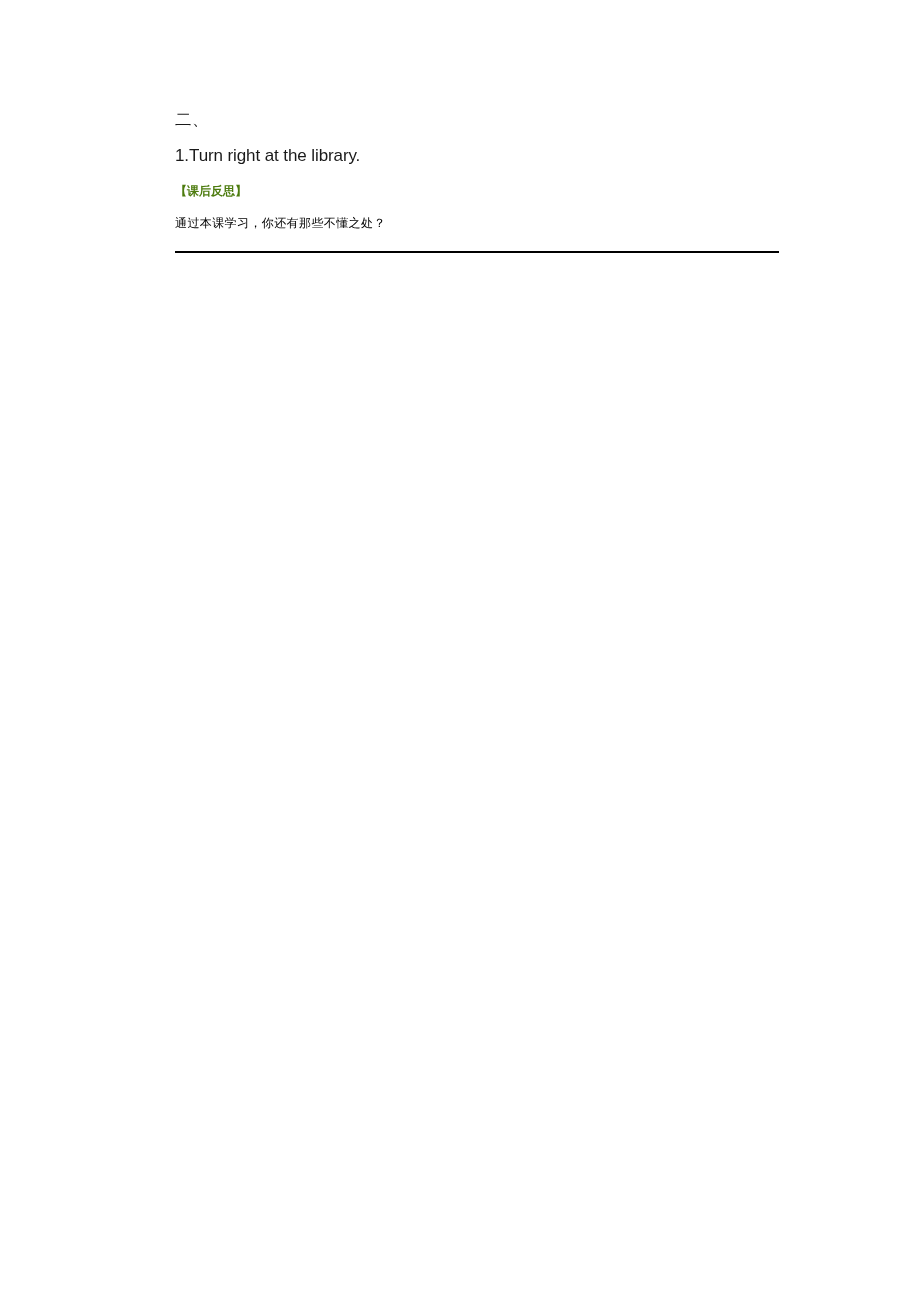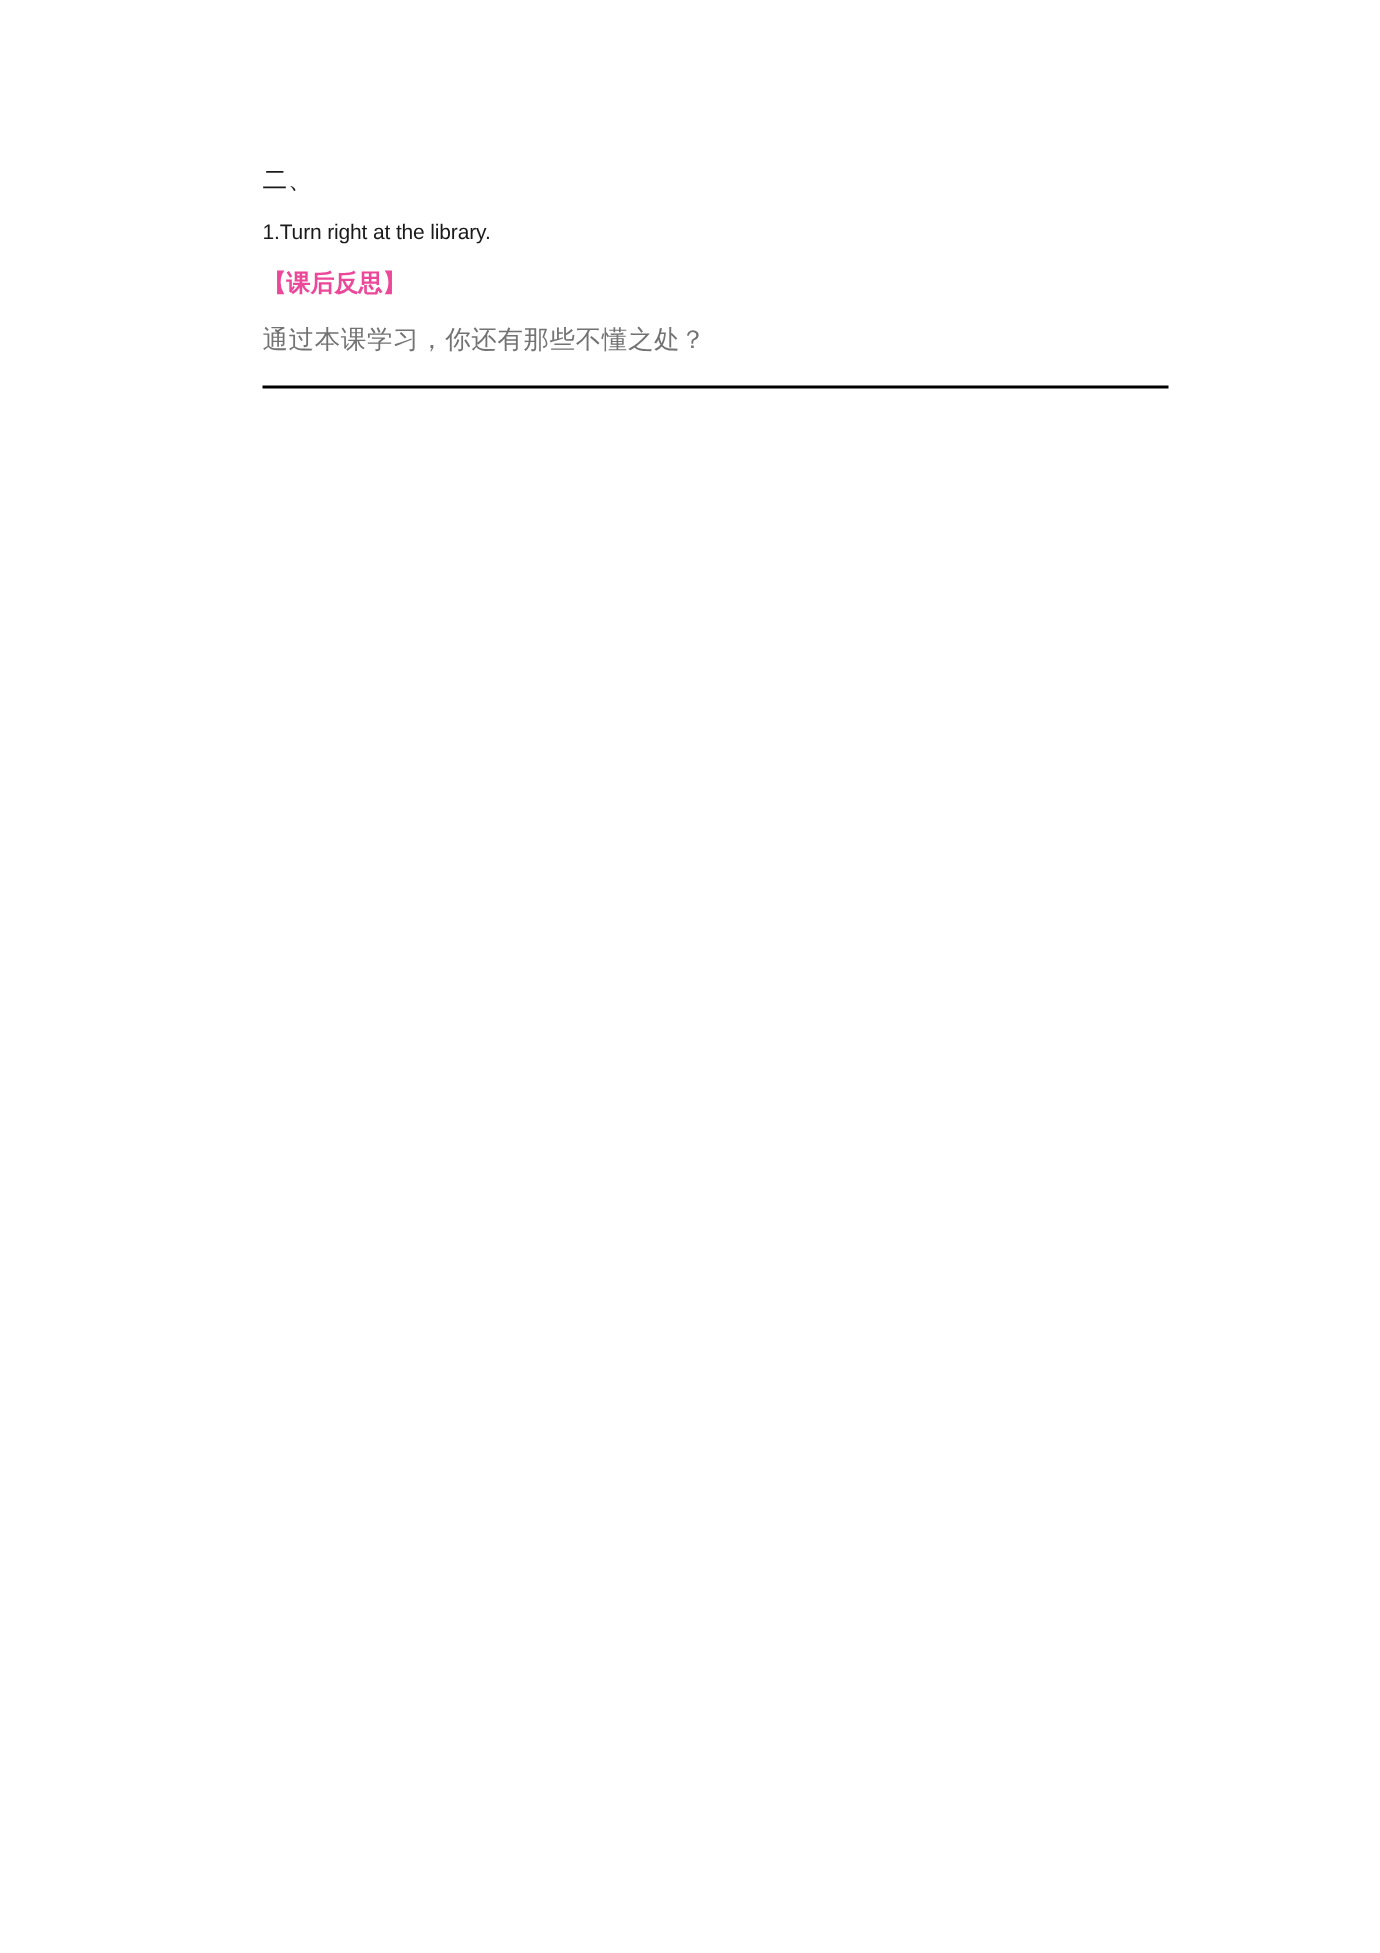--- a/index.html
+++ b/index.html
@@ -29,40 +29,40 @@
   .section-marker {
     font-family: "Liberation Serif", serif;
     font-size: 16.5px;
     line-height: 1.0;
     letter-spacing: 0.5px;
     margin: 0 0 18px 0;
     color: #1a1a1a;
   }
   .q-line {
     font-family: "Liberation Sans", sans-serif;
-    font-size: 14px;
+    font-size: 17px;
     line-height: 1.0;
     margin: 0 0 21px 0;
     color: #1a1a1a;
     letter-spacing: -0.1px;
   }
   .heading-cn {
     font-family: "Liberation Sans", sans-serif;
-    font-size: 16px;
+    font-size: 12px;
     font-weight: bold;
     line-height: 1.0;
     margin: 6px 0 20px 0;
-    color: #ec4899;
+    color: #4d7c0f;
   }
   .prompt-cn {
     font-family: Liberation Sans, sans-serif;
-    font-size: 17px;
+    font-size: 12px;
     line-height: 1.0;
     margin: 0 0 22px 0;
-    color: #737373;
+    color: #000000;
     letter-spacing: 0.4px;
   }
   .rule {
     width: 604px;
     height: 0;
     border-top: 2px solid #000000;
     margin: 0;
   }
 </style>
 </head>

